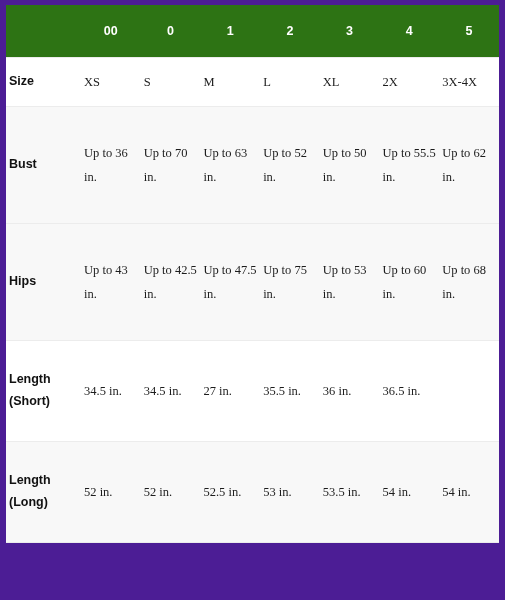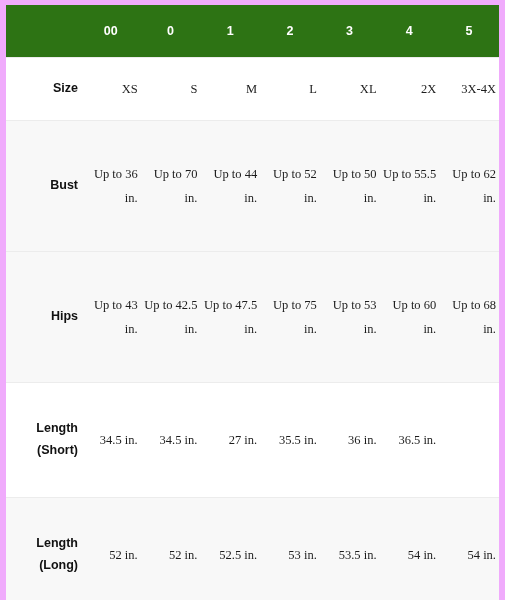--- a/index.html
+++ b/index.html
@@ -14,21 +14,21 @@
     font-family: "Liberation Serif", serif;
     -webkit-font-smoothing: antialiased;
   }
 
   #size-chart {
     position: relative;
     width: 505px;
     height: 600px;
     box-sizing: border-box;
     padding: 5px 6px 14px 6px;
-    background: #f0abfc;
+    background: #4c1d95;
   }
 
   table.chart {
     width: 493px;
     border-collapse: collapse;
     table-layout: fixed;
     background: #ffffff;
   }
 
   table.chart col.label-col { width: 75px; }
@@ -49,22 +49,22 @@
     border: 0;
   }
   thead tr.head-row th.corner {
     
   }
 
   
   tbody td {
     border-top: 1px solid #ececec;
     border-bottom: 1px solid #ececec;
-    padding: 13px 3px;
-    text-align: right;
+    padding: 6px 3px;
+    text-align: left;
     vertical-align: middle;
     font-family: "Liberation Serif", serif;
     font-size: 12.5px;
     line-height: 1.95;
     color: #1c1c1c;
     word-wrap: break-word;
     margin-top: 12px;
   }
 
   tbody td.row-label {
@@ -125,21 +125,21 @@
         <td class="cell">L</td>
         <td class="cell">XL</td>
         <td class="cell">2X</td>
         <td class="cell">3X-4X</td>
       </tr>
 
       <tr class="alt meas-row">
         <td class="row-label">Bust</td>
         <td class="cell">Up to 36 in.</td>
         <td class="cell">Up to 70 in.</td>
-        <td class="cell">Up to 44 in.</td>
+        <td class="cell">Up to 63 in.</td>
         <td class="cell">Up to 52 in.</td>
         <td class="cell">Up to 50 in.</td>
         <td class="cell">Up to 55.5 in.</td>
         <td class="cell">Up to 62 in.</td>
       </tr>
 
 
       <tr class="alt meas-row">
         <td class="row-label">Hips</td>
         <td class="cell">Up to 43 in.</td>

